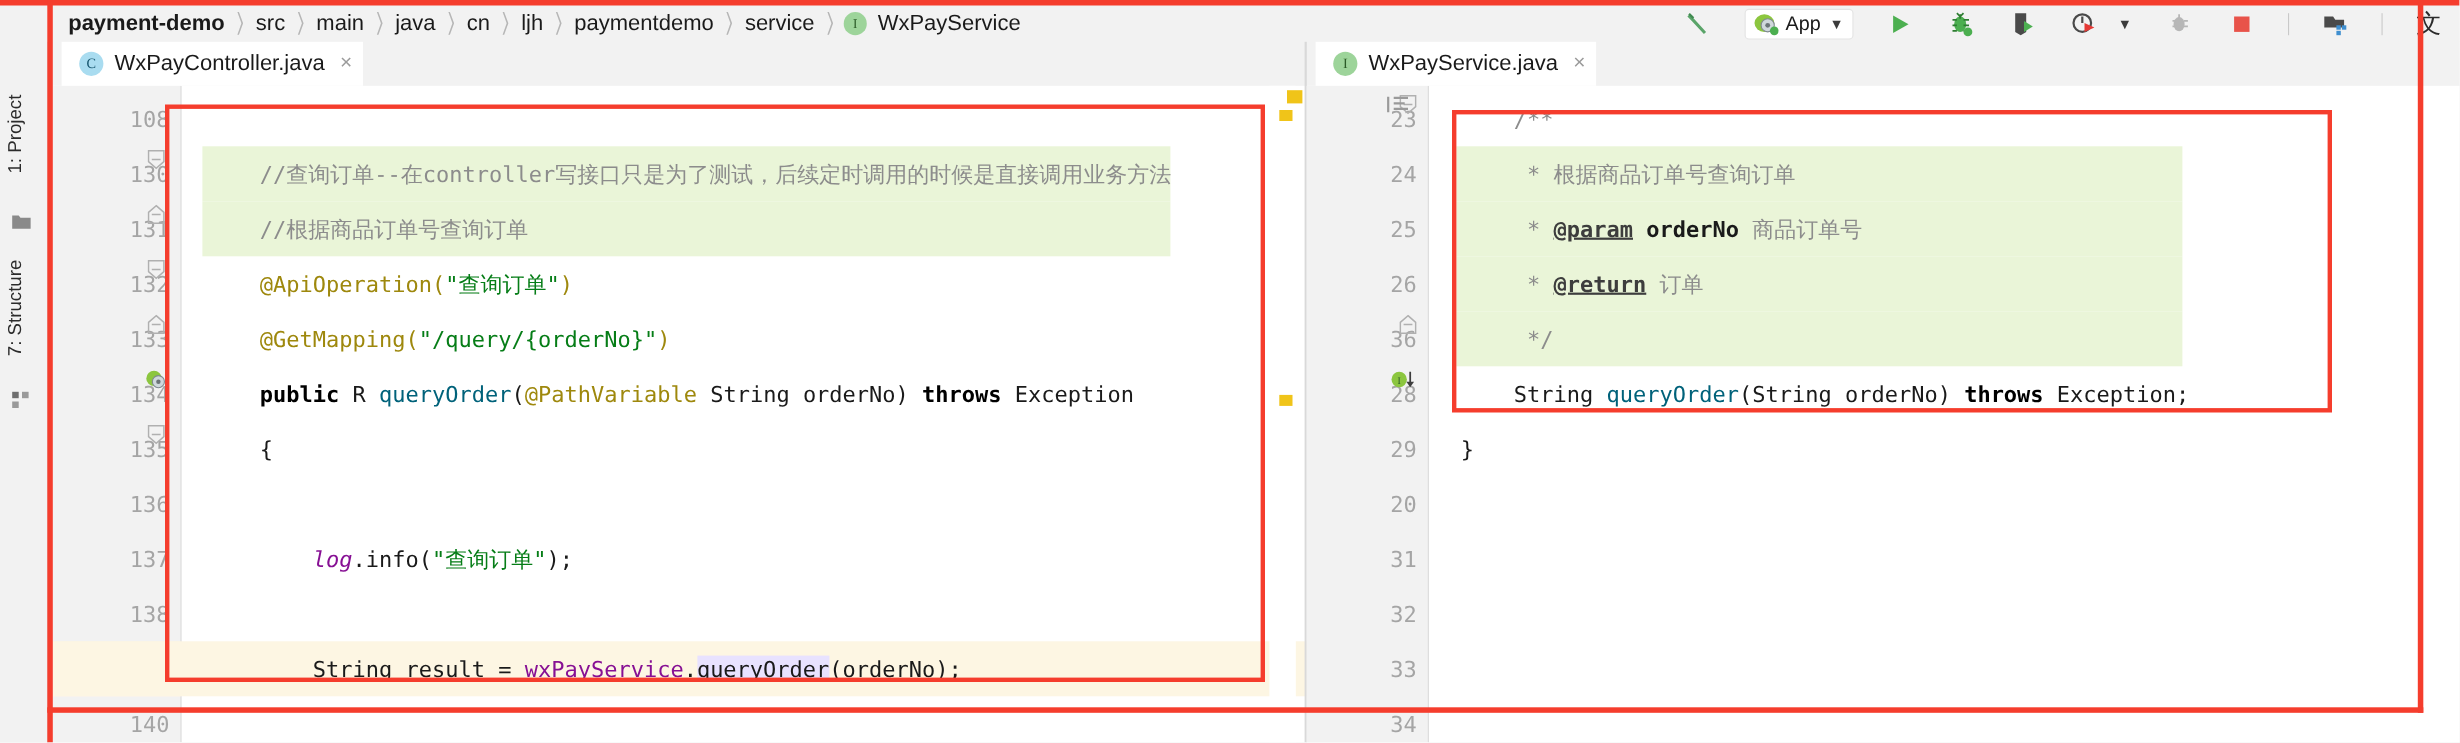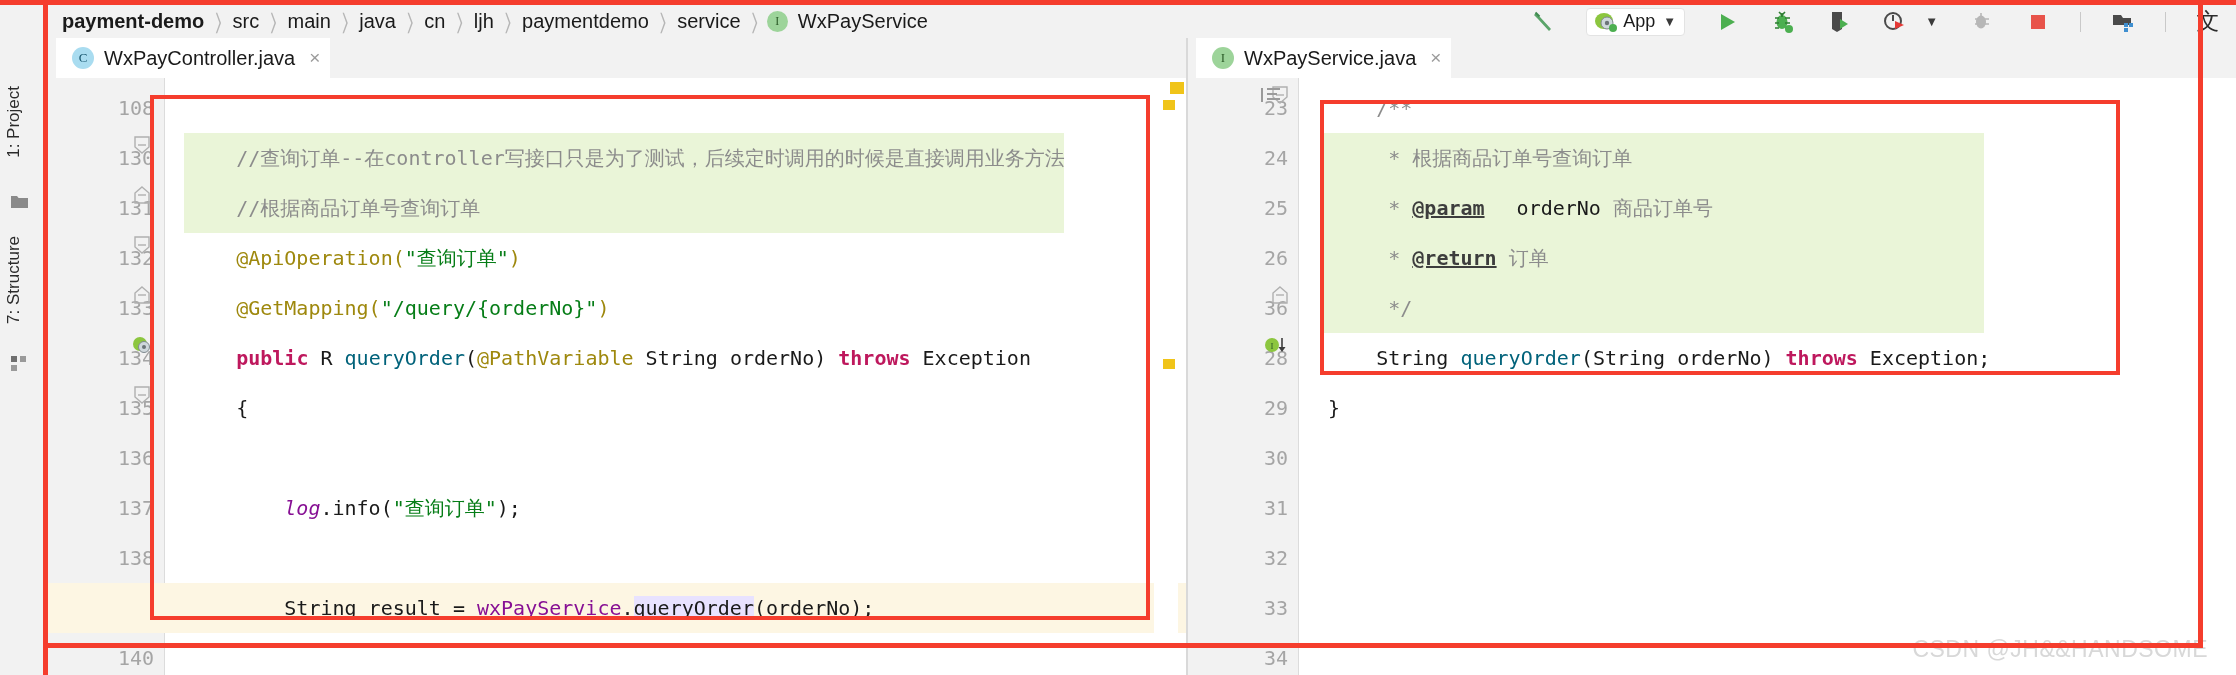--- a/index.html
+++ b/index.html
@@ -56,31 +56,31 @@
   
   .editor{position:absolute;background:#ffffff;overflow:hidden;}
   .gutter{position:absolute;left:0;top:0;bottom:0;background:#f2f2f2;border-right:1px solid #dcdcdc;}
   .lnum{position:absolute;right:10px;font-size:20px;color:#a5a5a5;
     font-family:"DejaVu Sans Mono","Liberation Mono",monospace;text-align:right;}
   .gicon{position:absolute;width:20px;height:20px;}
   .code{position:absolute;top:0;left:0;right:0;bottom:0;
     font-family:"DejaVu Sans Mono","Liberation Mono",monospace;font-size:20px;
     white-space:pre;color:#1a1a1a;}
   .cl{position:absolute;left:0;white-space:pre;line-height:25px;}
-  .kw{color:#be185d;font-weight:bold;}
+  .kw{color:#000000;font-weight:bold;}
   .str{color:#067d17;}
   .ann{color:#9e880d;}
   .cmt{color:#8c8c8c;}
   .fld{color:#871094;font-style:italic;}
   .fld2{color:#871094;}
   .mth{color:#00627a;}
   .plain{color:#1a1a1a;}
   .doc{color:#8c8c8c;}
   .doctag{color:#3d3d3d;font-weight:bold;text-decoration:underline;}
-  .docparam{color:#1a1a1a;font-weight:normal;margin-left:20px;}
+  .docparam{color:#1a1a1a;font-weight:bold;}
   .usehl{background:#e8e2ff;}
   .greenbg{position:absolute;background:#eaf5d8;height:25px;}
   .creambg{position:absolute;background:#fdf6e3;height:25px;left:0;}
 
   
   .markstrip{position:absolute;top:0;bottom:0;width:18px;background:#ffffff;}
   .mark{position:absolute;right:3px;width:12px;height:10px;}
 
   
   .annrect{position:absolute;border:4px solid #f53d2d;box-sizing:border-box;pointer-events:none;z-index:40;}
@@ -300,32 +300,31 @@
             <path d="M4 9 H12" stroke="#b0b0b0" stroke-width="1.4"></path>
           </svg></div>
         <div class="lnum" style="top: 255px; line-height: 50px;">28</div>
         <div class="gicon" style="top: 257px; left: 76px;"><svg width="28" height="22" viewBox="0 0 28 22">
             <circle cx="8" cy="10" r="7" fill="#8cc63f"></circle>
             <text x="8" y="14" font-size="9" fill="#2c5c28" text-anchor="middle" font-family="serif">I</text>
             <path d="M18 3 v12" stroke="#3d3d3d" stroke-width="1.6"></path>
             <path d="M14.5 12 L18 17 L21.5 12 Z" fill="#3d3d3d"></path>
           </svg></div>
         <div class="lnum" style="top: 305px; line-height: 50px;">29</div>
-        <div class="lnum" style="top: 355px; line-height: 50px;">30</div>
+        <div class="lnum" style="top: 355px; line-height: 50px;">20</div>
         <div class="lnum" style="top: 405px; line-height: 50px;">31</div>
         <div class="lnum" style="top: 455px; line-height: 50px;">32</div>
         <div class="lnum" style="top: 505px; line-height: 50px;">33</div>
         <div class="lnum" style="top: 555px; line-height: 50px;">34</div>
       </div>
     <div class="code" id="right-code"><div class="cl" style="top: 5px; left: 140px; line-height: 50px;"><span class="doc">    /**</span></div><div class="greenbg" style="top: 55px; left: 136px; width: 660px; height: 50px;"></div><div class="cl" style="top: 55px; left: 140px; line-height: 50px;"><span class="doc">     * 根据商品订单号查询订单</span></div><div class="greenbg" style="top: 105px; left: 136px; width: 660px; height: 50px;"></div><div class="cl" style="top: 105px; left: 140px; line-height: 50px;"><span class="doc">     * </span><span class="doctag">@param</span><span class="docparam"> orderNo</span><span class="doc"> 商品订单号</span></div><div class="greenbg" style="top: 155px; left: 136px; width: 660px; height: 50px;"></div><div class="cl" style="top: 155px; left: 140px; line-height: 50px;"><span class="doc">     * </span><span class="doctag">@return</span><span class="doc"> 订单</span></div><div class="greenbg" style="top: 205px; left: 136px; width: 660px; height: 50px;"></div><div class="cl" style="top: 205px; left: 140px; line-height: 50px;"><span class="doc">     */</span></div><div class="cl" style="top: 255px; left: 140px; line-height: 50px;"><span class="plain">    String </span><span class="mth">queryOrder</span><span class="plain">(String orderNo) </span><span class="kw">throws</span><span class="plain"> Exception;</span></div><div class="cl" style="top: 305px; left: 140px; line-height: 50px;"><span class="plain">}</span></div></div>
   </div>
   <div class="mark" style="left:1170px;top:82px;width:14px;height:12px;background:#f0c419;position:absolute;"></div>
 
   <div class="annrect" style="left:150px;top:95px;width:1000px;height:525px;"></div>
   <div class="annrect" style="left:1320px;top:100px;width:800px;height:275px;"></div>
 
   <div class="frame-top"></div>
   <div class="frame-left"></div>
   <div class="frame-right"></div>
   <div class="frame-bottom"></div>
 
-  <div class="watermark">CSDN @JH&amp;&amp;HANDSOME</div>
 </div>
 
 </body></html>

